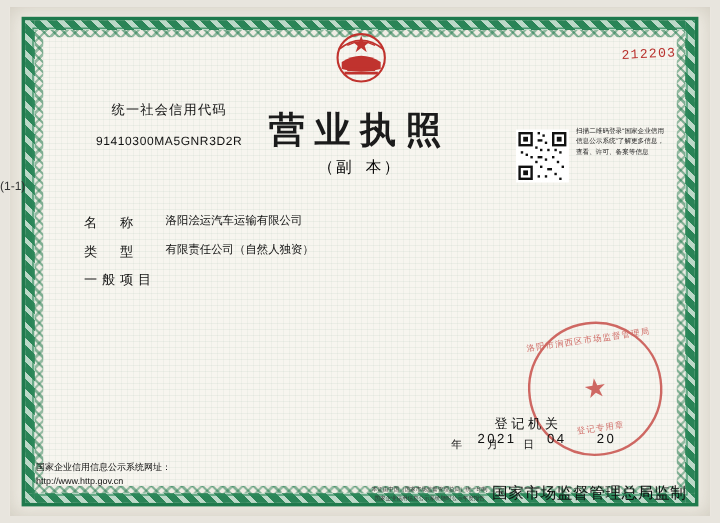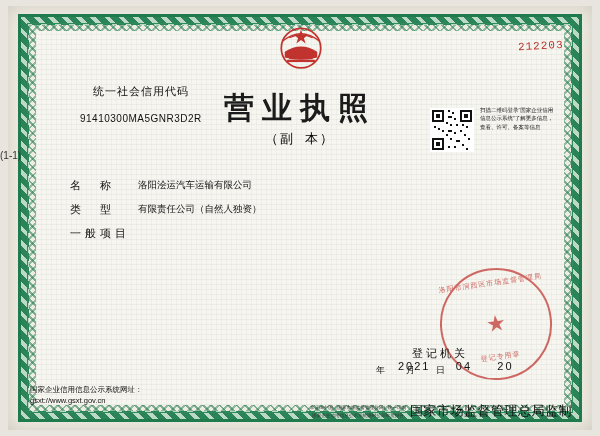--- a/index.html
+++ b/index.html
@@ -252,18 +252,18 @@
     <span>2021</span>
     &nbsp;&nbsp;&nbsp;
     <span>04</span>
     &nbsp;&nbsp;&nbsp;
     <span>20</span>
   </div>
   <div class="reg-date2">年　月　日</div>
 
   <div class="footer-left">
     <div>国家企业信用信息公示系统网址：</div>
-    <div>gsxt://www.gsxt.gov.cn</div>
+    <div>http://www.http.gov.cn</div>
   </div>
   <div class="footer-center" style="white-space:pre-line;">本证由中国（国家市场监督管理总局）统一印制
 国家企业信用信息公示系统随时公示年度报告</div>
   <div class="footer-right">国家市场监督管理总局监制</div>
 </div>
 
 </body></html>

